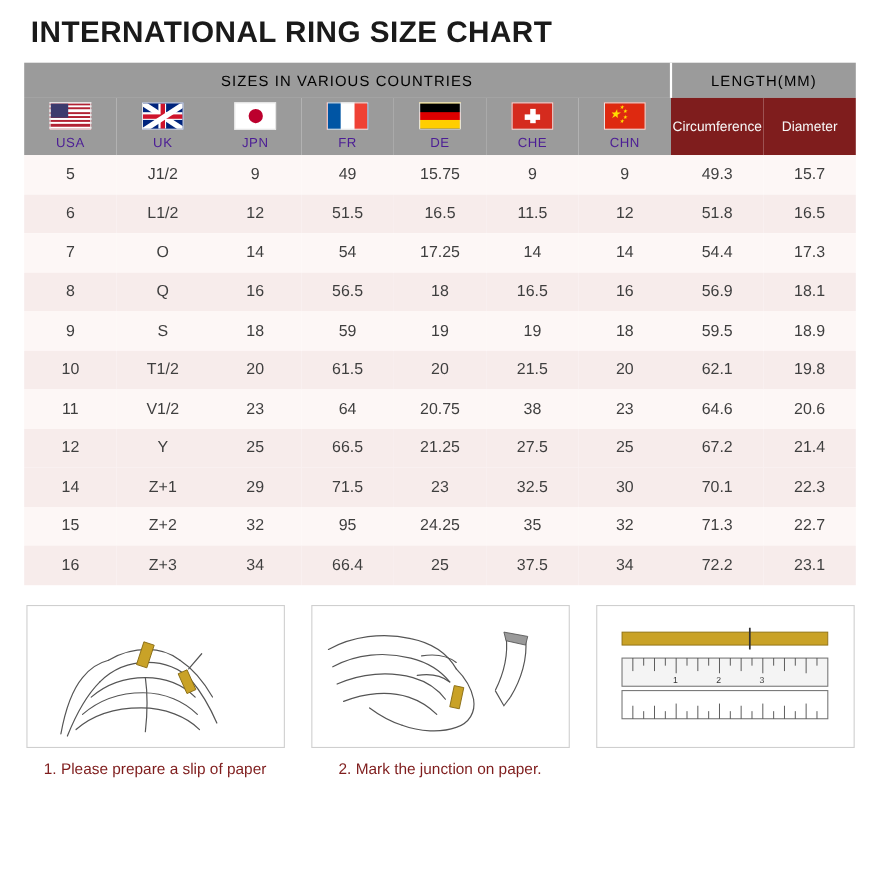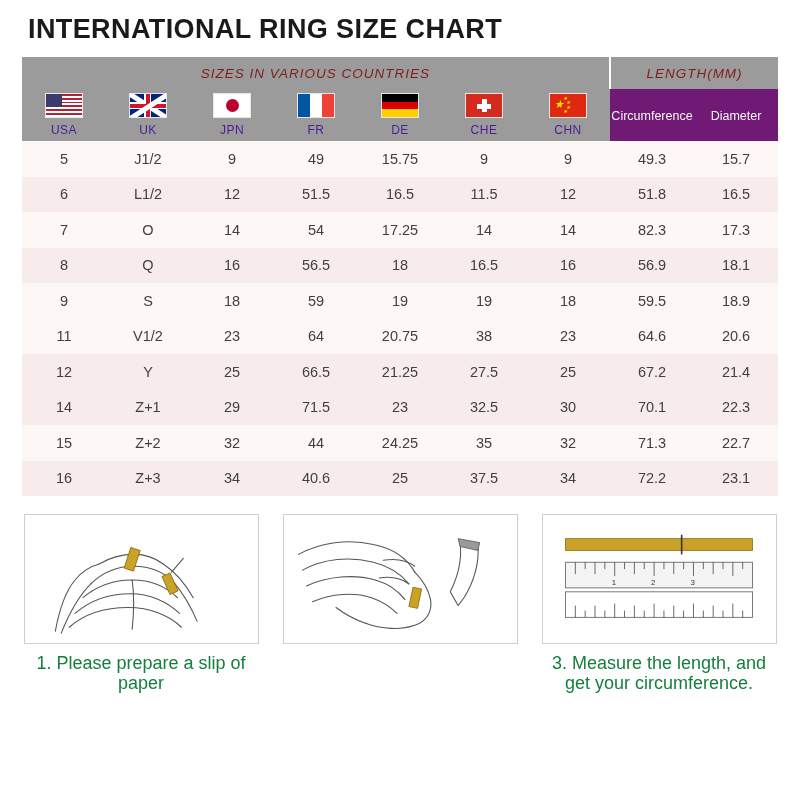--- a/index.html
+++ b/index.html
@@ -34,35 +34,34 @@
     border-collapse: collapse;
     table-layout: fixed;
   }
   table.ring td, table.ring th {
     text-align: center;
     vertical-align: middle;
     font-weight: normal;
   }
   .hdr-group {
     background: #9b9b9b;
-    color: #7f1d1d;
+    color: #000000;
     font-size: 13.5px;
     letter-spacing: 1px;
     height: 30px;
     border-right: 2px solid #ffffff;
-    font-style: italic;
   }
   .hdr-group.last { border-right: none; }
   .flagrow td {
     background: #9b9b9b;
     height: 52px;
     padding: 0;
   }
   .flagrow td.lenhdr {
-    background: #701a75;
+    background: #7f1d1d;
   }
   .flagcell {
     display: flex;
     flex-direction: column;
     align-items: center;
     justify-content: center;
     gap: 5px;
   }
   .flag {
     width: 38px;
@@ -206,24 +205,24 @@
   }
   .step-img {
     width: 235px;
     height: 130px;
     border: 1px solid #cfcfcf;
     box-sizing: border-box;
     background: #ffffff;
   }
   .step-cap {
     margin-top: 9px;
-    font-size: 18px;
+    font-size: 14px;
     line-height: 20px;
     text-align: center;
-    color: #15803d;
+    color: #7f1d1d;
   }
   .step-cap .l2 { display: block; }
   .step1 .step-cap { text-align: center; }
 </style>
 </head>
 <body>
 
 <div class="page">
 
   <div class="title">INTERNATIONAL RING SIZE CHART</div>
@@ -323,21 +322,21 @@
         <td>16.5</td>
       </tr>
       <tr class="odd">
         <td>7</td>
         <td>O</td>
         <td>14</td>
         <td>54</td>
         <td>17.25</td>
         <td>14</td>
         <td>14</td>
-        <td>82.3</td>
+        <td>54.4</td>
         <td>17.3</td>
       </tr>
       <tr class="even">
         <td>8</td>
         <td>Q</td>
         <td>16</td>
         <td>56.5</td>
         <td>18</td>
         <td>16.5</td>
         <td>16</td>
@@ -348,20 +347,31 @@
         <td>9</td>
         <td>S</td>
         <td>18</td>
         <td>59</td>
         <td>19</td>
         <td>19</td>
         <td>18</td>
         <td>59.5</td>
         <td>18.9</td>
       </tr>
+      <tr class="even">
+        <td>10</td>
+        <td>T1/2</td>
+        <td>20</td>
+        <td>61.5</td>
+        <td>20</td>
+        <td>21.5</td>
+        <td>20</td>
+        <td>62.1</td>
+        <td>19.8</td>
+      </tr>
       <tr class="odd">
         <td>11</td>
         <td>V1/2</td>
         <td>23</td>
         <td>64</td>
         <td>20.75</td>
         <td>38</td>
         <td>23</td>
         <td>64.6</td>
         <td>20.6</td>
@@ -385,32 +395,32 @@
         <td>23</td>
         <td>32.5</td>
         <td>30</td>
         <td>70.1</td>
         <td>22.3</td>
       </tr>
       <tr class="odd">
         <td>15</td>
         <td>Z+2</td>
         <td>32</td>
-        <td>44</td>
+        <td>95</td>
         <td>24.25</td>
         <td>35</td>
         <td>32</td>
         <td>71.3</td>
         <td>22.7</td>
       </tr>
       <tr class="even">
         <td>16</td>
         <td>Z+3</td>
         <td>34</td>
-        <td>40.6</td>
+        <td>66.4</td>
         <td>25</td>
         <td>37.5</td>
         <td>34</td>
         <td>72.2</td>
         <td>23.1</td>
       </tr>
     </tbody>
   </table>
 
   <div class="steps">
@@ -456,20 +466,24 @@
             <path d="M96 64 C108 62 118 64 126 70"></path>
           </g>
           <g fill="none" stroke="#555" stroke-width="1.1">
             <path d="M178 28 C180 44 176 62 168 78"></path>
             <path d="M196 30 C198 48 192 68 182 84"></path>
             <path d="M168 78 L176 92 L182 84"></path>
           </g>
           <polygon points="176,24 198,28 196,36 178,32" fill="#9a9a9a" stroke="#555" stroke-width="0.8"></polygon>
           <rect x="128" y="74" width="9" height="20" transform="rotate(12 132 84)" fill="#c9a227" stroke="#8a6d14" stroke-width="0.8"></rect>
         </svg>
+      </div>
+      <div class="step-cap">
+        <span>2. Mark the junction on paper.</span>
+        <span class="l2"></span>
       </div>
     </div>
 
     <div class="step step3">
       <div class="step-img">
         <svg viewBox="0 0 235 130" width="233" height="128" xmlns="http://www.w3.org/2000/svg">
           <rect x="22" y="24" width="190" height="12" fill="#c9a227" stroke="#8a6d14" stroke-width="0.8"></rect>
           <line x1="140" y1="20" x2="140" y2="40" stroke="#333" stroke-width="1.6"></line>
           <rect x="22" y="48" width="190" height="26" fill="#f4f4f4" stroke="#777" stroke-width="1"></rect>
           <g stroke="#444" stroke-width="0.8">
@@ -513,20 +527,16 @@
               <line x1="142" y1="104" x2="142" y2="97"></line>
             <line x1="152" y1="104" x2="152" y2="90"></line>
               <line x1="162" y1="104" x2="162" y2="97"></line>
             <line x1="172" y1="104" x2="172" y2="92"></line>
               <line x1="182" y1="104" x2="182" y2="97"></line>
             <line x1="192" y1="104" x2="192" y2="90"></line>
               <line x1="202" y1="104" x2="202" y2="97"></line>
           </g>
         </svg>
       </div>
-      <div class="step-cap">
-        <span>3. Measure the length, and</span>
-        <span class="l2">get your circumference.</span>
-      </div>
     </div>
 
   </div>
 </div>
 
 </body></html>

